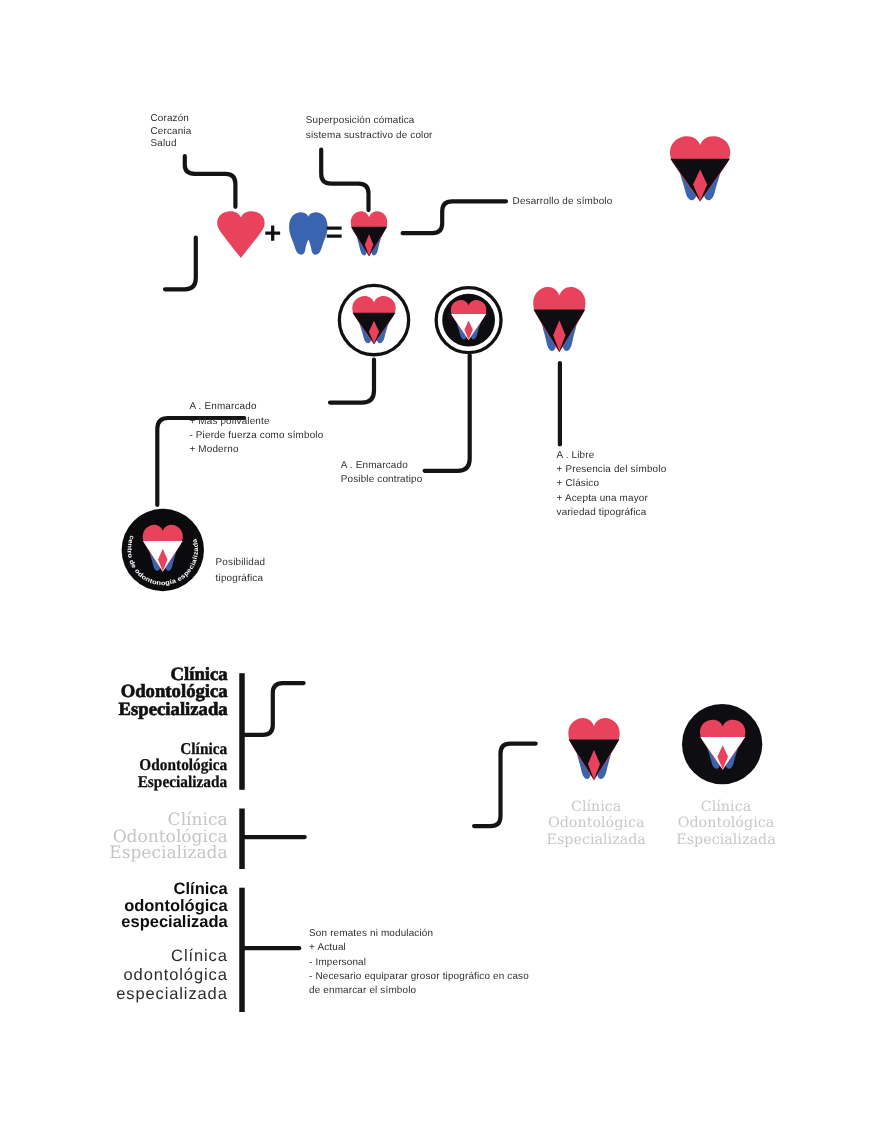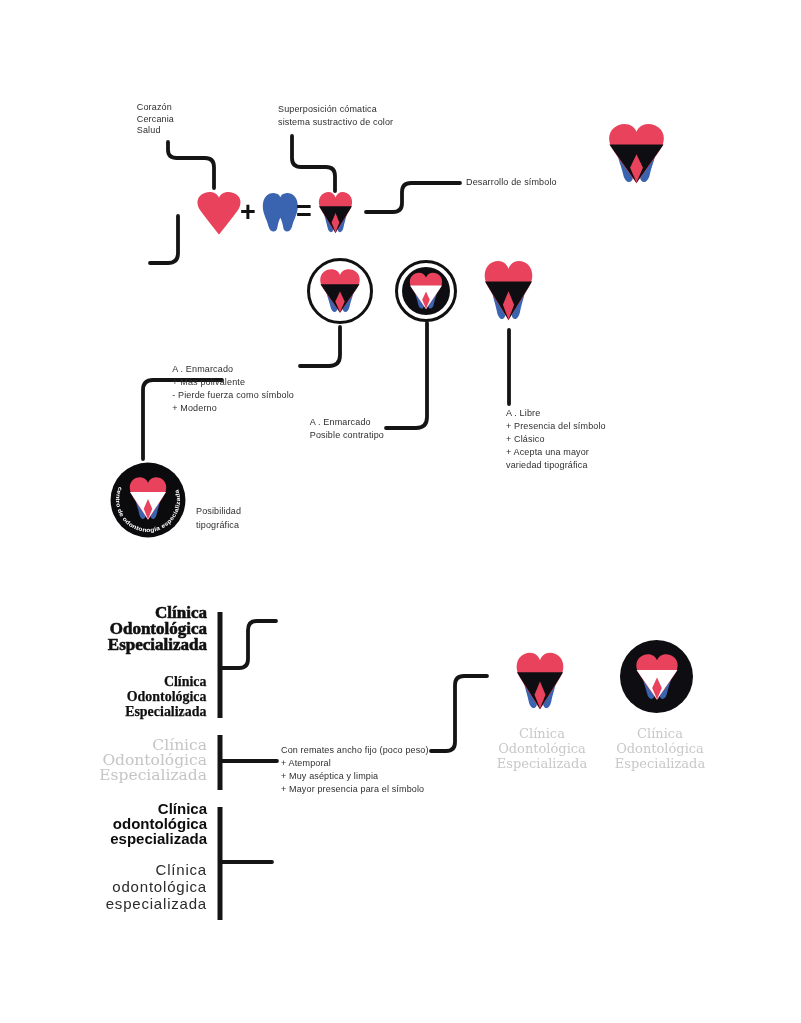--- a/index.html
+++ b/index.html
@@ -119,21 +119,21 @@
       </svg>
   </svg>
   <div class="note" style="left:196px;top:505px;line-height:13.5px">Posibilidad<br>tipográfica</div>
 
   <div class="type-sample ts1">Clínica<br>Odontológica<br>Especializada</div>
   <div class="type-sample ts2">Clínica<br>Odontológica<br>Especializada</div>
   <div class="type-sample ts3">Clínica<br>Odontológica<br>Especializada</div>
   <div class="type-sample ts4">Clínica<br>odontológica<br>especializada</div>
   <div class="type-sample ts5">Clínica<br>odontológica<br>especializada</div>
 
-  <div class="note" style="left:281px;top:744px">Con remates ancho fijo (poco peso)<br>+ Atemporal<br>+ Muy aséptica y limpia<br>+ Mayor presencia para el símbolo</div>
+  <div class="note" style="left:281px;top:842px">Son remates ni modulación<br>+ Actual<br>- Impersonal<br>- Necesario equiparar grosor tipográfico en caso<br>de enmarcar el símbolo</div>
 
   <svg class="mark" style="left:514px;top:650px" width="52" height="62" viewBox="5 6 90 100" preserveAspectRatio="none">
       <use href="#mark-g"></use>
     </svg>
   <div class="lockup-label" style="left:492px;top:726px;width:100px">Clínica<br>Odontológica<br>Especializada</div>
 
   <div class="disc" style="position:absolute;left:620px;top:640px;width:73px;height:73px">
     <svg width="46" height="50" viewBox="5 6 90 100" preserveAspectRatio="none">
         <use href="#mark-inv-g"></use>
       </svg>

